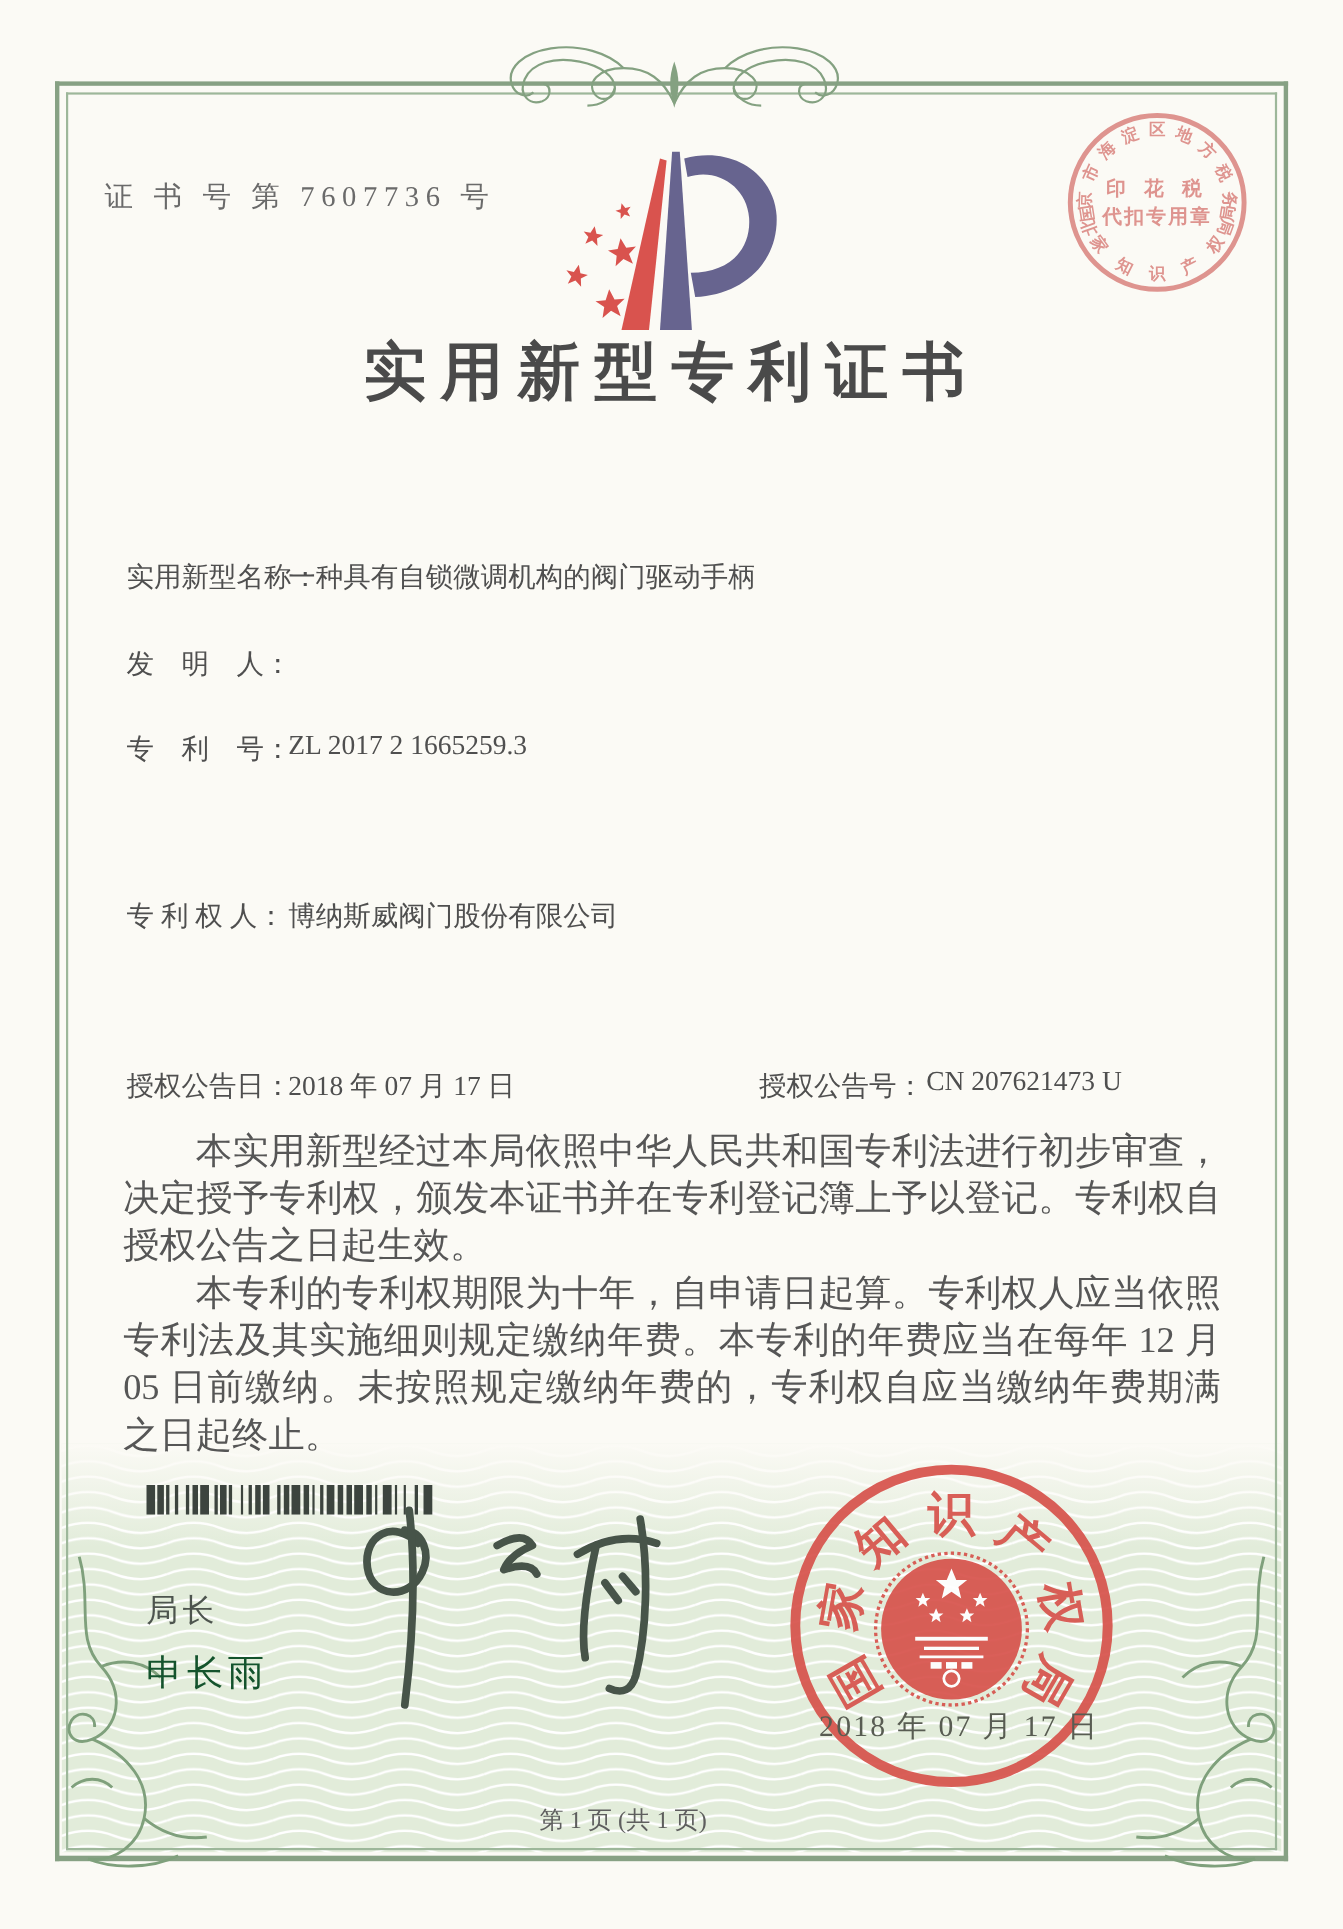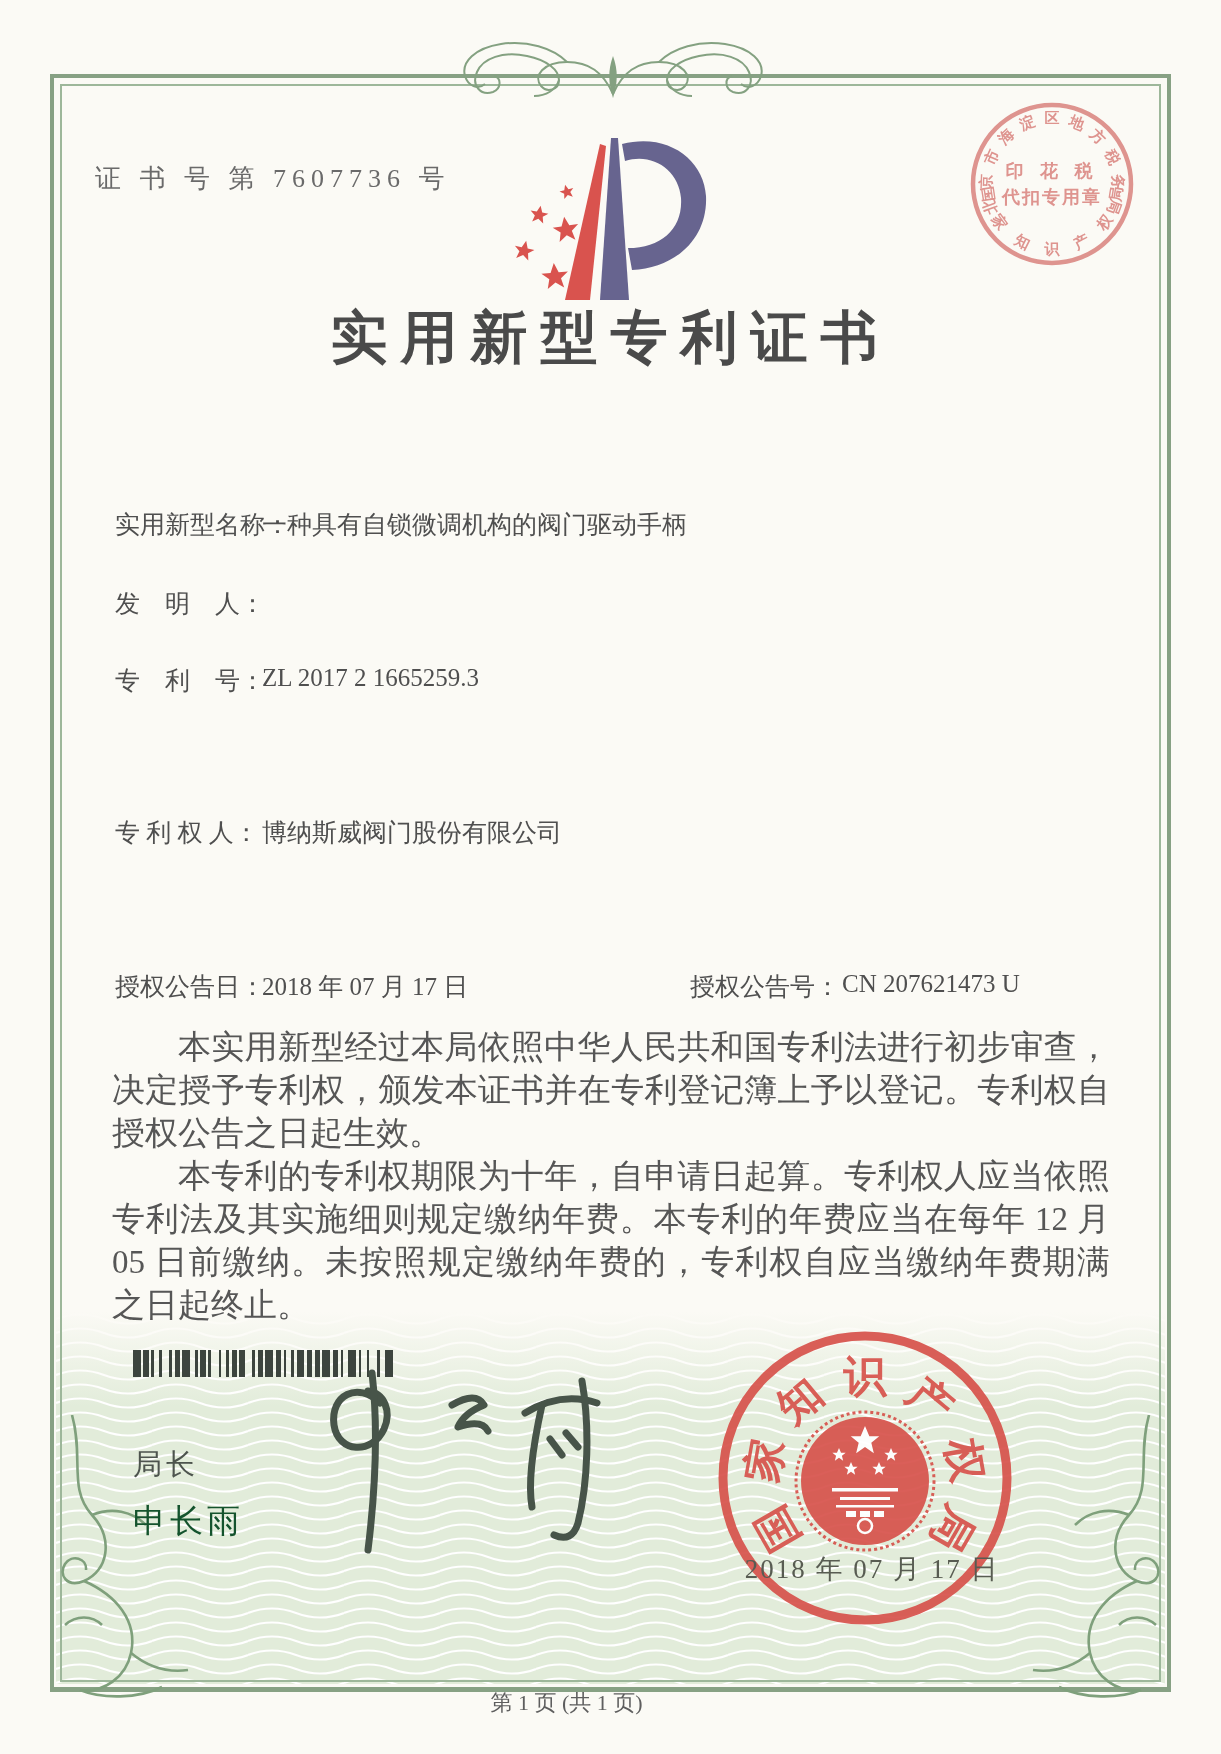--- a/index.html
+++ b/index.html
@@ -37,21 +37,21 @@
   #barcode span{display:inline-block;height:27px;vertical-align:top;}
   
   #director-title{left:133px;top:1445px;font-size:29px;letter-spacing:4px;color:#4d544e;z-index:3;}
   #director-name{left:133px;top:1499px;font-size:33px;letter-spacing:4px;color:#14532d;z-index:3;}
   #signature{left:310px;top:1365px;z-index:4;}
   
   #official-seal{left:712px;top:1325px;z-index:3;opacity:.92;}
   #seal-date{left:738px;top:1551px;width:268px;text-align:center;font-size:27px;
     letter-spacing:2px;color:#585c52;z-index:4;white-space:pre;}
   
-  #page-footer{left:0;top:1640px;width:1133px;text-align:center;font-size:22px;color:#5e5e5e;z-index:3;margin-top:48px;}
+  #page-footer{left:0;top:1640px;width:1133px;text-align:center;font-size:22px;color:#5e5e5e;z-index:3;}
   
   #tax-stamp{left:950px;top:82px;z-index:4;opacity:.95;}
   
   .orn{z-index:2;}
   svg text{font-family:"Liberation Serif","DejaVu Serif",serif;}
 </style>
 </head>
 <body>
 
 <div id="page">

